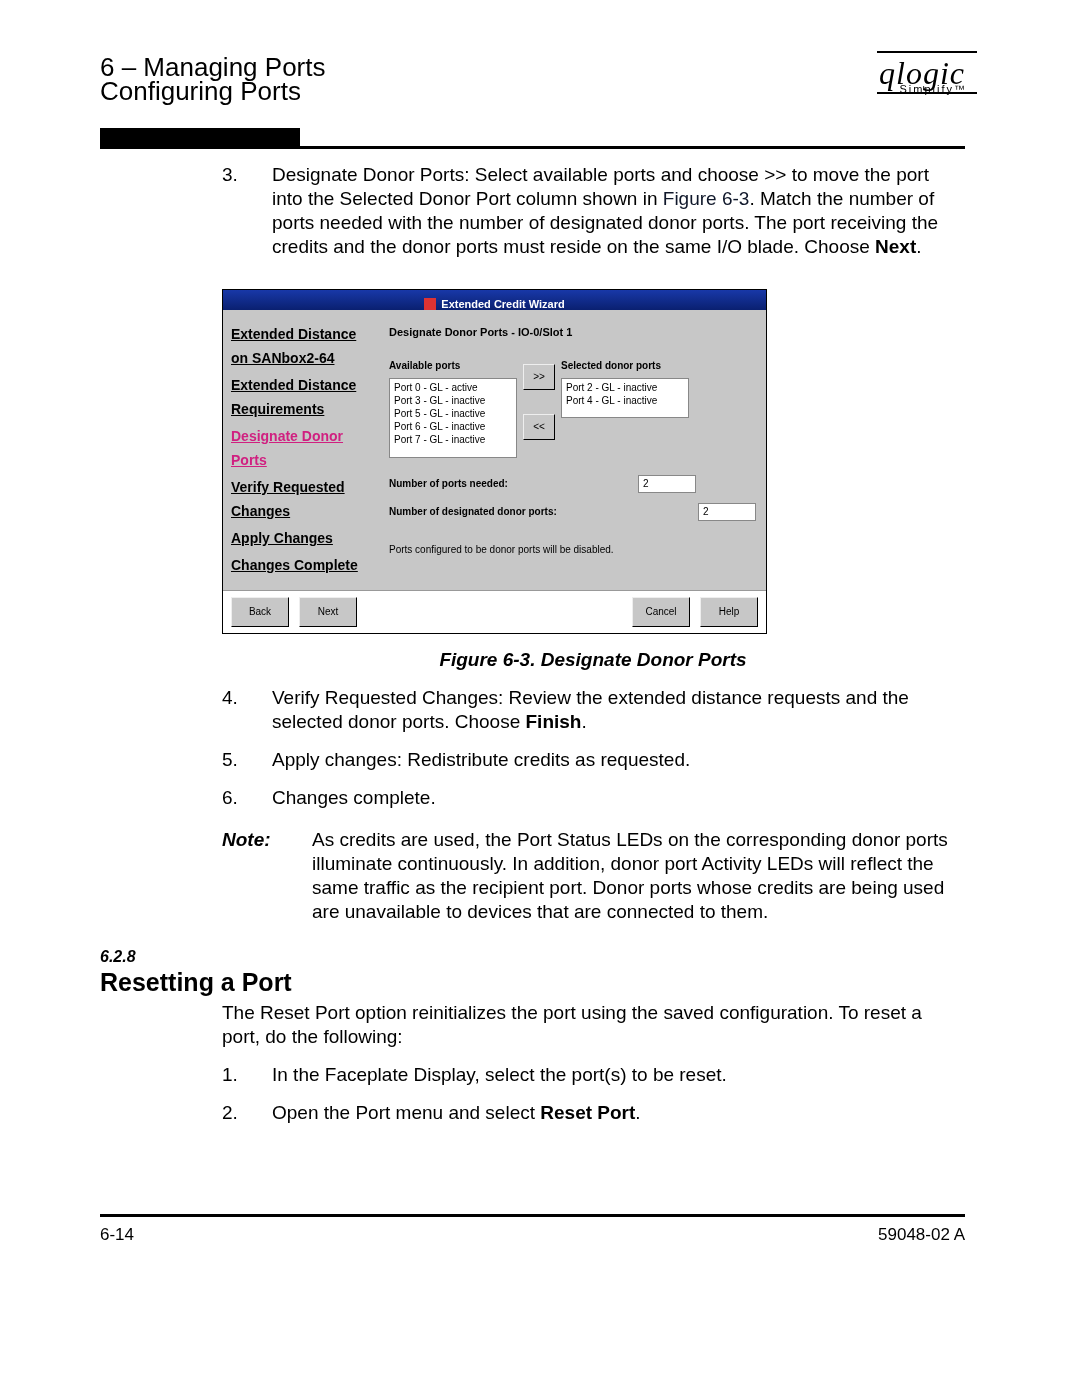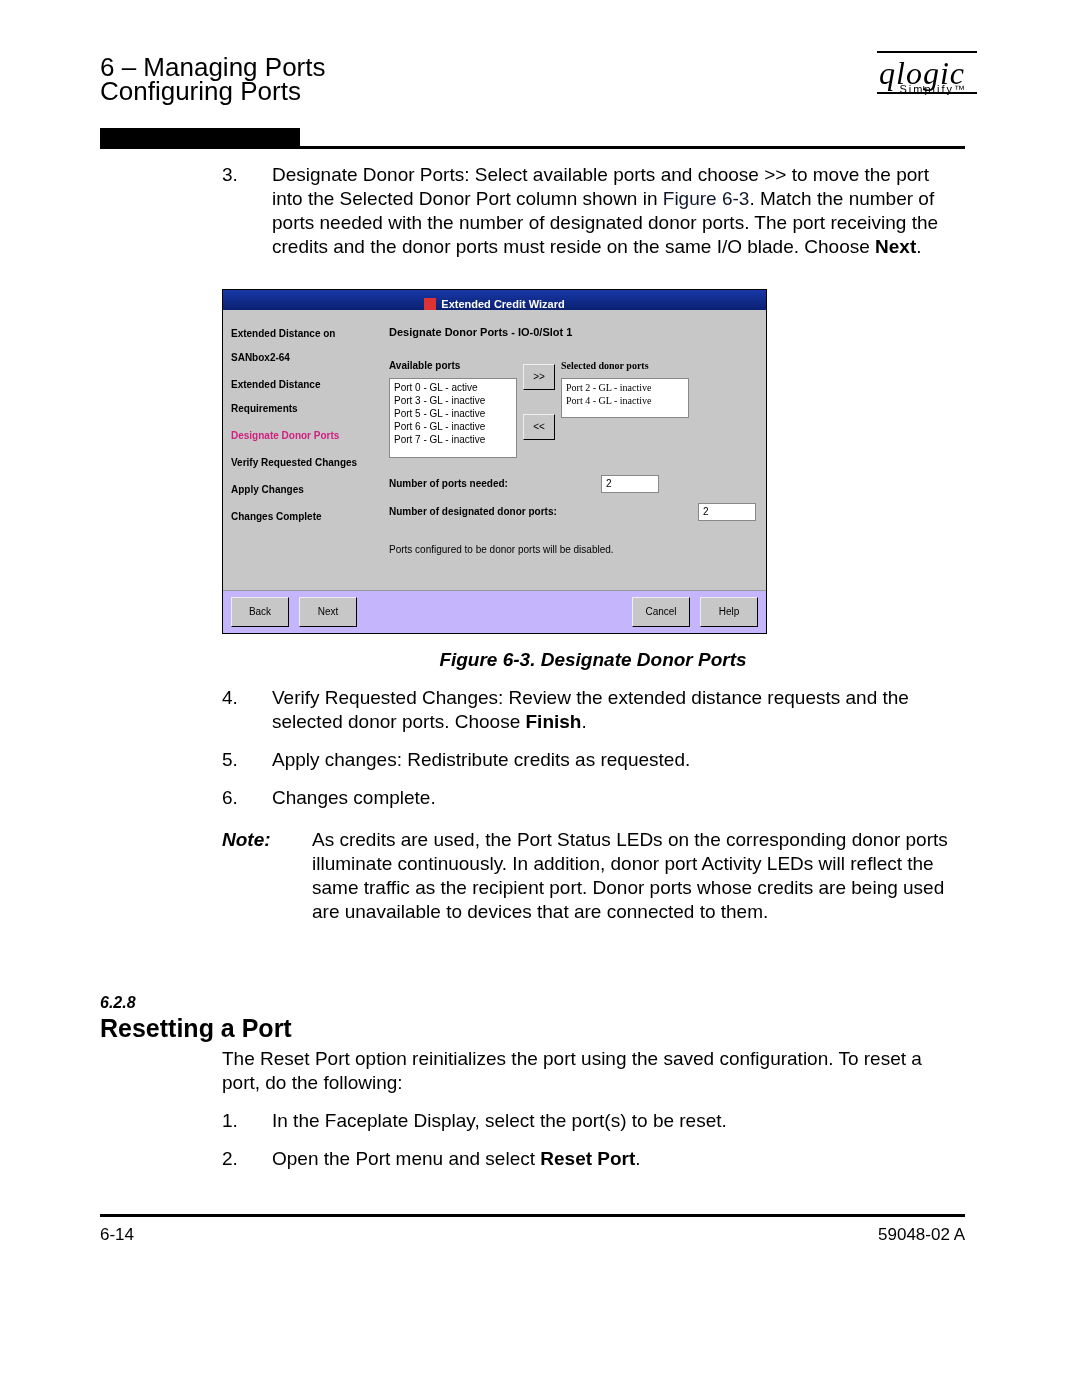--- a/index.html
+++ b/index.html
@@ -16,49 +16,49 @@
   .body-col{margin-left:122px;width:742px;font-size:19px;line-height:24px;}
   .li{display:flex;margin-top:14px;}
   .li .n{width:50px;flex:none;}
   .li .t{flex:1;}
   .link{color:#0f172a;}
   b{font-weight:bold;}
   .note-row{display:flex;margin-top:18px;}
   .note-row .nl{width:90px;flex:none;font-weight:bold;font-style:italic;}
   .note-row .nt{flex:1;}
   .caption{text-align:center;font-style:italic;font-weight:bold;font-size:19px;margin:14px 0 6px;}
-  .sec-num{font-style:italic;font-weight:bold;font-size:16px;margin-top:70px;}
+  .sec-num{font-style:italic;font-weight:bold;font-size:16px;margin-top:24px;}
   .sec-title{font-weight:bold;font-size:25px;margin-top:2px;}
   .footer{position:absolute;left:100px;width:865px;top:1214px;}
   .footer .fhr{background:#000;height:3px;width:100%;}
   .footer .frow{display:flex;justify-content:space-between;font-size:17px;margin-top:8px;}
 
   
   .wiz{width:543px;border:1px solid #000;margin:30px 0 4px 0;font-size:11px;background:#c7c7c7;}
   .wiz-title{background:linear-gradient(#1838a8,#0a2070);color:#fff;font-weight:bold;padding:2px 4px;display:flex;align-items:center;justify-content:space-between;height:16px;flex-direction:column;}
   .wiz-title .ticon{width:12px;height:12px;background:#d33;margin-right:5px;display:inline-block;}
   .wiz-title .x{background:#c7c7c7;color:#000;width:14px;height:14px;text-align:center;font-weight:bold;font-size:11px;line-height:13px;border:1px solid #888;}
   .wiz-body{display:flex;background:#c7c7c7;}
   .wiz-side{width:158px;background:#c7c7c7;padding:12px 6px 0 8px;box-sizing:border-box;}
-  .wiz-side div{font-weight:bold;font-size:10px;margin-bottom:3px;}
+  .wiz-side div{font-weight:bold;font-size:14px;margin-bottom:3px;text-decoration:underline;}
   .wiz-side .active{color:#d02080;}
   .wiz-main{flex:1;background:#c7c7c7;padding:10px 10px 0 8px;position:relative;height:280px;box-sizing:border-box;}
   .wiz-main .mtitle{font-weight:bold;font-size:11px;margin-bottom:10px;}
   .wiz-main .coltitle{font-weight:bold;font-size:10px;}
   .wiz-cols{display:flex;gap:8px;}
   .listbox{background:#fff;border:1px solid #888;height:80px;width:128px;padding:2px 4px;font-size:10px;line-height:13px;box-sizing:border-box;}
-  .sel-col{width:128px;font-family:Liberation Serif, serif;}
+  .sel-col{width:128px;}
   .arrow-col{width:28px;display:flex;flex-direction:column;align-items:center;gap:24px;padding-top:10px;}
   .btn{background:#c7c7c7;border:1px solid #000;border-top-color:#eee;border-left-color:#eee;font-size:10px;padding:2px 8px;min-width:40px;text-align:center;}
   .abtn{min-width:22px;padding:0 4px;}
-  .num-row{display:flex;align-items:center;font-size:10px;font-weight:bold;margin-top:14px;}
+  .num-row{display:flex;align-items:center;font-size:10px;font-weight:bold;margin-top:14px;gap:37px;}
   .num-row .lbl{width:212px;}
   .num-row .val{background:#fff;border:1px solid #888;width:48px;height:16px;padding:0 4px;font-weight:normal;line-height:15px;}
   .warn{font-size:10px;font-weight:normal;margin-top:14px;}
-  .wiz-btns{background:#c4b5fd;padding:6px 8px;display:flex;gap:10px;border-top:1px solid #999;}
+  .wiz-btns{background:#ffffff;padding:6px 8px;display:flex;gap:10px;border-top:1px solid #999;}
   .wiz-btns .spacer{flex:1;}
 </style>
 </head>
 <body>
 
 <div class="page">
   <div class="hdr">
     <div class="hdr-left">
       <span>6 – Managing Ports</span><br>
       <span>Configuring Ports</span>

